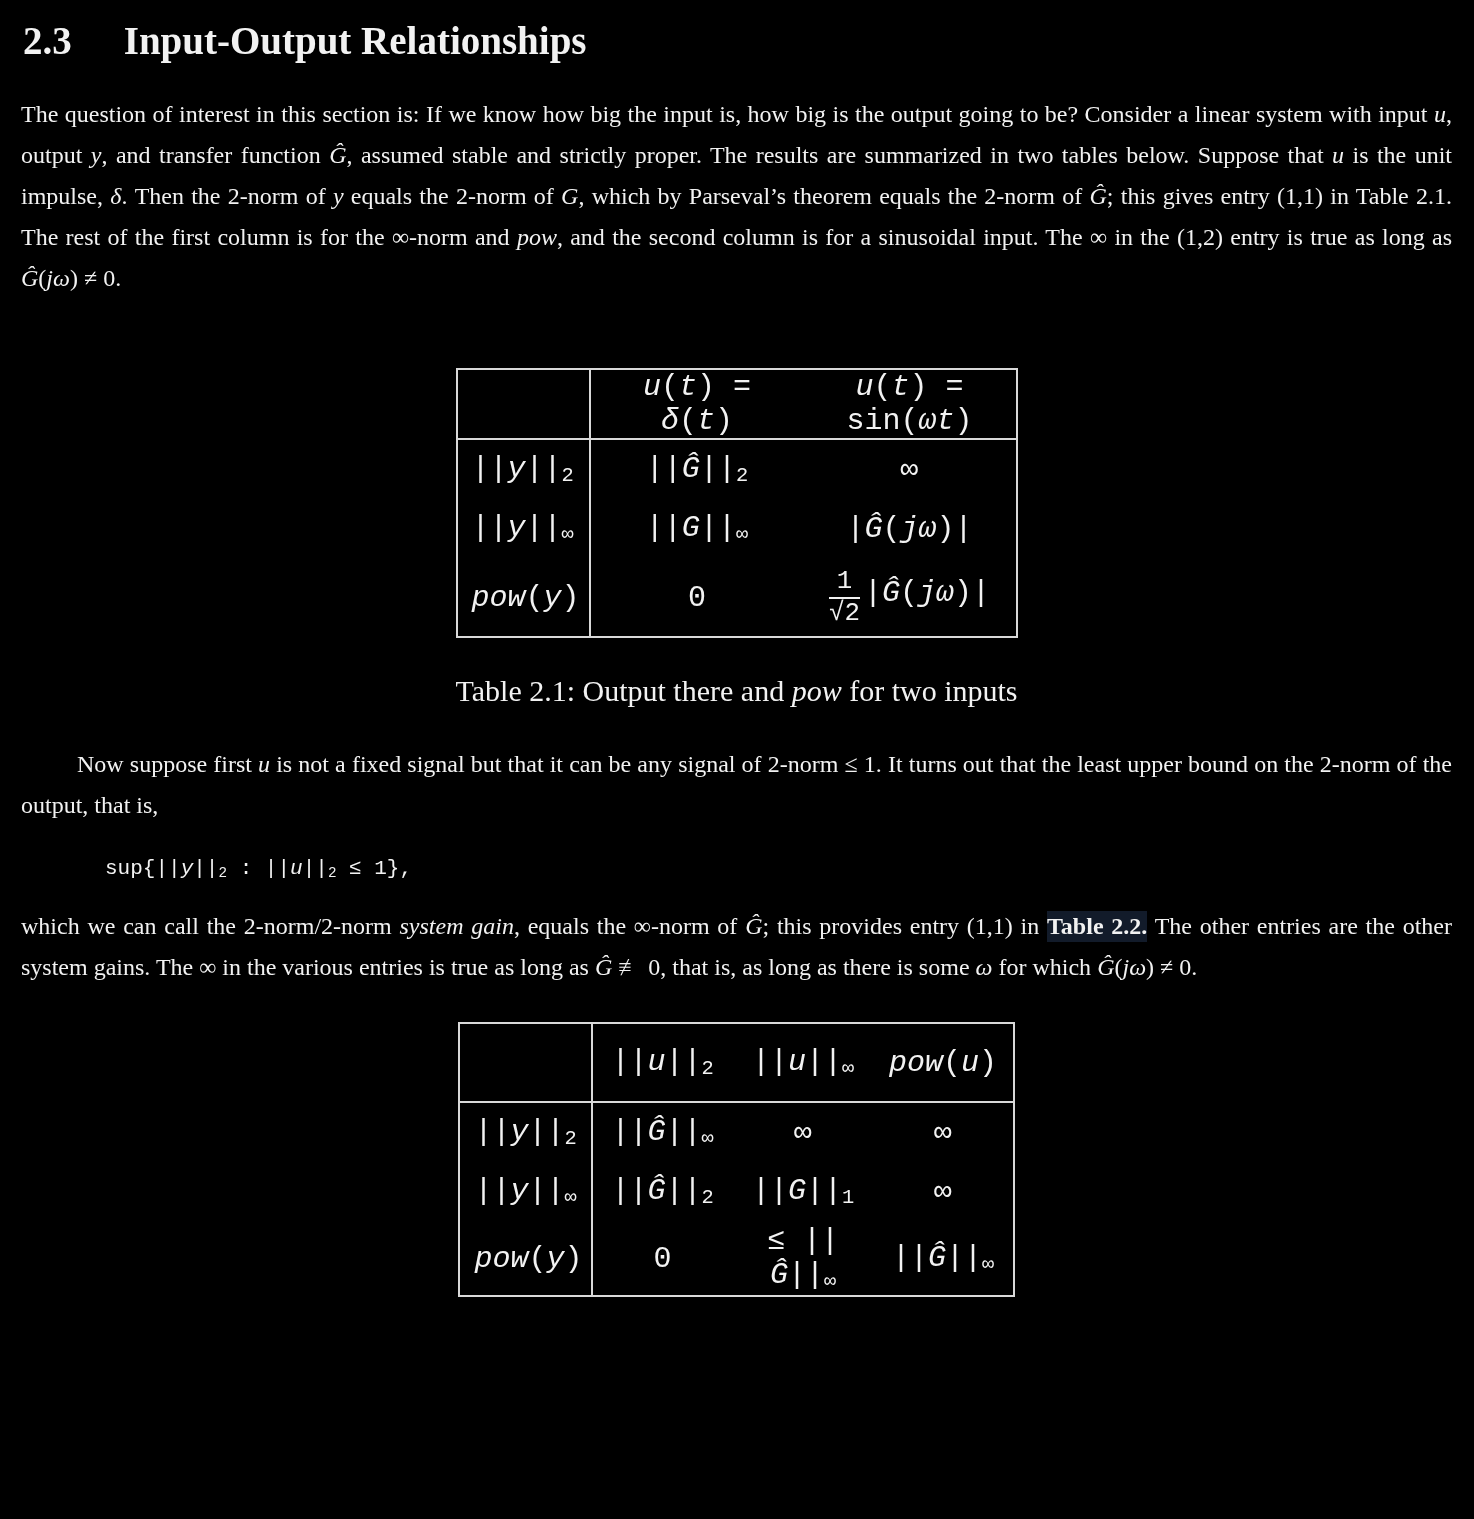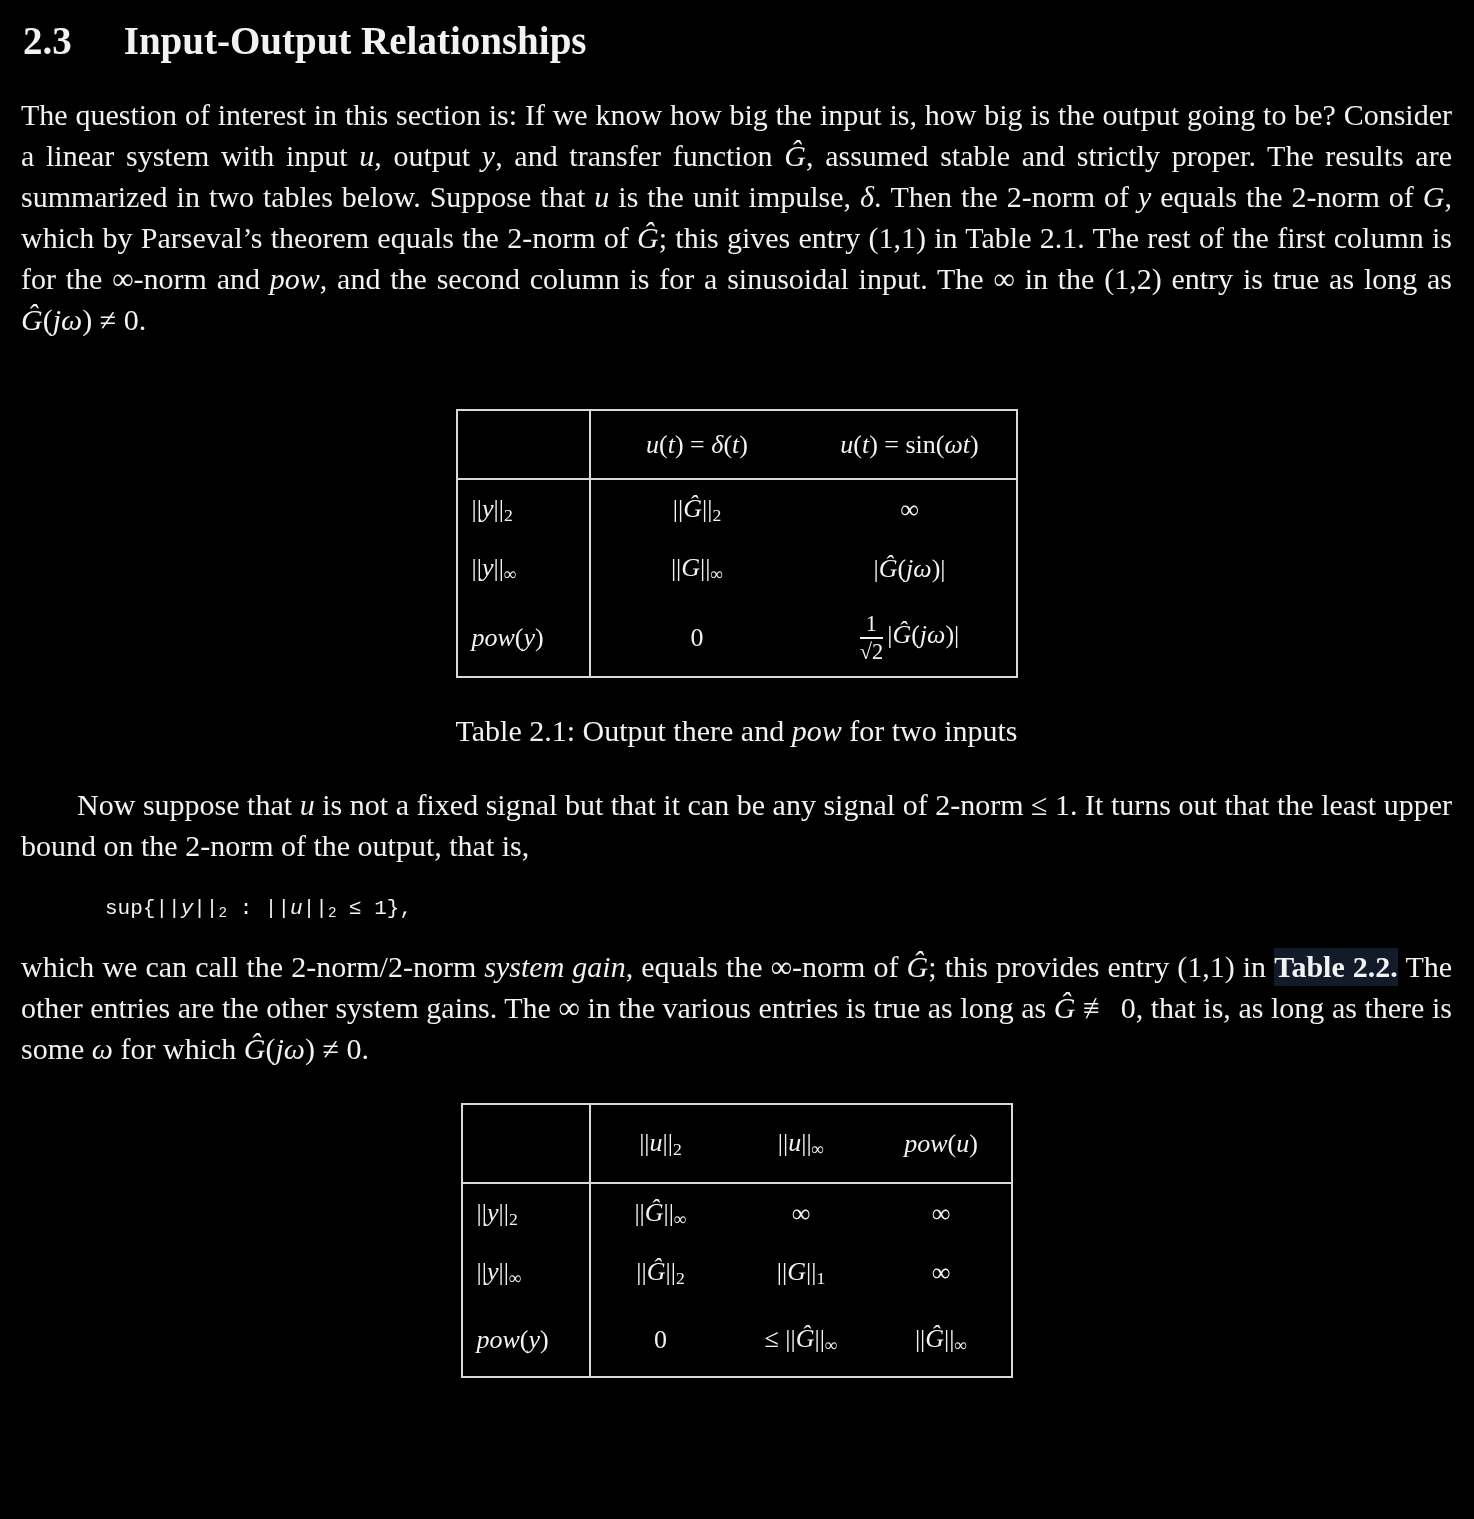--- a/index.html
+++ b/index.html
@@ -7,31 +7,31 @@
   body {
     margin:0; background:var(--bg); color:var(--fg);
     font-family:"Liberation Serif","DejaVu Serif",serif;
   }
   .page {
     position:relative; width:1474px; height:1519px; overflow:hidden;
     padding:14px 22px 8px 21px; background:var(--bg);
   }
   h1 { font-size:39px; font-weight:bold; margin:4px 0 0 2px; }
   h1 .secnum { margin-right:52px; }
-  .body { font-size:30px; line-height:41px; text-align:justify; margin:0; }
+  .body { font-size:24px; line-height:41px; text-align:justify; margin:0; }
   .p1 { margin-top:31px; }
   .p2 { margin-top:36px; text-indent:56px; }
   .p3 { margin-top:25px; }
   .equation { font-size:21px; margin:31px 0 0 84px;font-family:Liberation Mono, monospace; }
   .sub { font-size:68%; vertical-align:-0.22em; letter-spacing:0; }
   .it { font-style:italic; }
   .hl { background:var(--link-bg); box-shadow:0 3px 0 var(--link-bg), 0 -2px 0 var(--link-bg);font-weight:bold; }
   table.t {
     border-collapse:collapse; margin-left:auto; margin-right:auto;
-    table-layout:fixed; font-size:26px; border:2px solid var(--rule);
+    table-layout:fixed; font-size:30px; border:2px solid var(--rule);font-family:Liberation Mono, monospace;
   }
   .t th, .t td { font-weight:normal; text-align:center; padding:0 8px; }
   .t .stub { text-align:left; padding-left:14px; border-right:2px solid var(--rule); }
   .t thead th { border-bottom:2px solid var(--rule); }
   .t thead .stub { border-bottom:2px solid var(--rule); }
   .t1 { margin-top:69px; }
   .t1 thead tr { height:69px; }
   .t1 tbody tr { height:60px; }
   .t1 tbody tr:last-child { height:78px; }
   .t2 { margin-top:34px; }
@@ -86,21 +86,21 @@
       <tr>
         <td class="stub"><span class="it">pow</span><span>(</span><span class="it">y</span><span>)</span></td>
         <td><span>0</span></td>
         <td><span class="frac"><span class="num">1</span><span class="den">√2</span></span><span>|</span><span class="it">Ĝ</span><span>(</span><span class="it">jω</span><span>)|</span></td>
       </tr>
     </tbody>
   </table>
 
   <div class="caption cap1"><span>Table 2.1: Output there and </span><span class="it">pow</span><span> for two inputs</span></div>
 
-  <p class="body p2"><span>Now suppose that </span><span class="it">u</span><span> is not a fixed signal but that it can be any signal of 2-norm ≤ 1. It turns out that the least upper bound on the 2-norm of the output, that is,</span></p>
+  <p class="body p2"><span>Now suppose first </span><span class="it">u</span><span> is not a fixed signal but that it can be any signal of 2-norm ≤ 1. It turns out that the least upper bound on the 2-norm of the output, that is,</span></p>
 
   <div class="equation"><span>sup{</span><span>||</span><span class="it">y</span><span>||</span><span class="sub">2</span><span> : </span><span>||</span><span class="it">u</span><span>||</span><span class="sub">2</span><span> ≤ 1},</span></div>
 
   <p class="body p3"><span>which we can call the 2-norm/2-norm </span><span class="it">system gain</span><span>, equals the ∞-norm of </span><span class="it">Ĝ</span><span>; this provides entry (1,1) in </span><span class="hl">Table 2.2.</span><span> The other entries are the other system gains. The ∞ in the various entries is true as long as </span><span class="it">Ĝ</span><span> ≢ 0, that is, as long as there is some </span><span class="it">ω</span><span> for which </span><span class="it">Ĝ</span><span>(</span><span class="it">jω</span><span>) ≠ 0.</span></p>
 
   <table class="t t2">
     <colgroup>
         <col style="width:128px">
         <col style="width:141px">
         <col style="width:141px">

